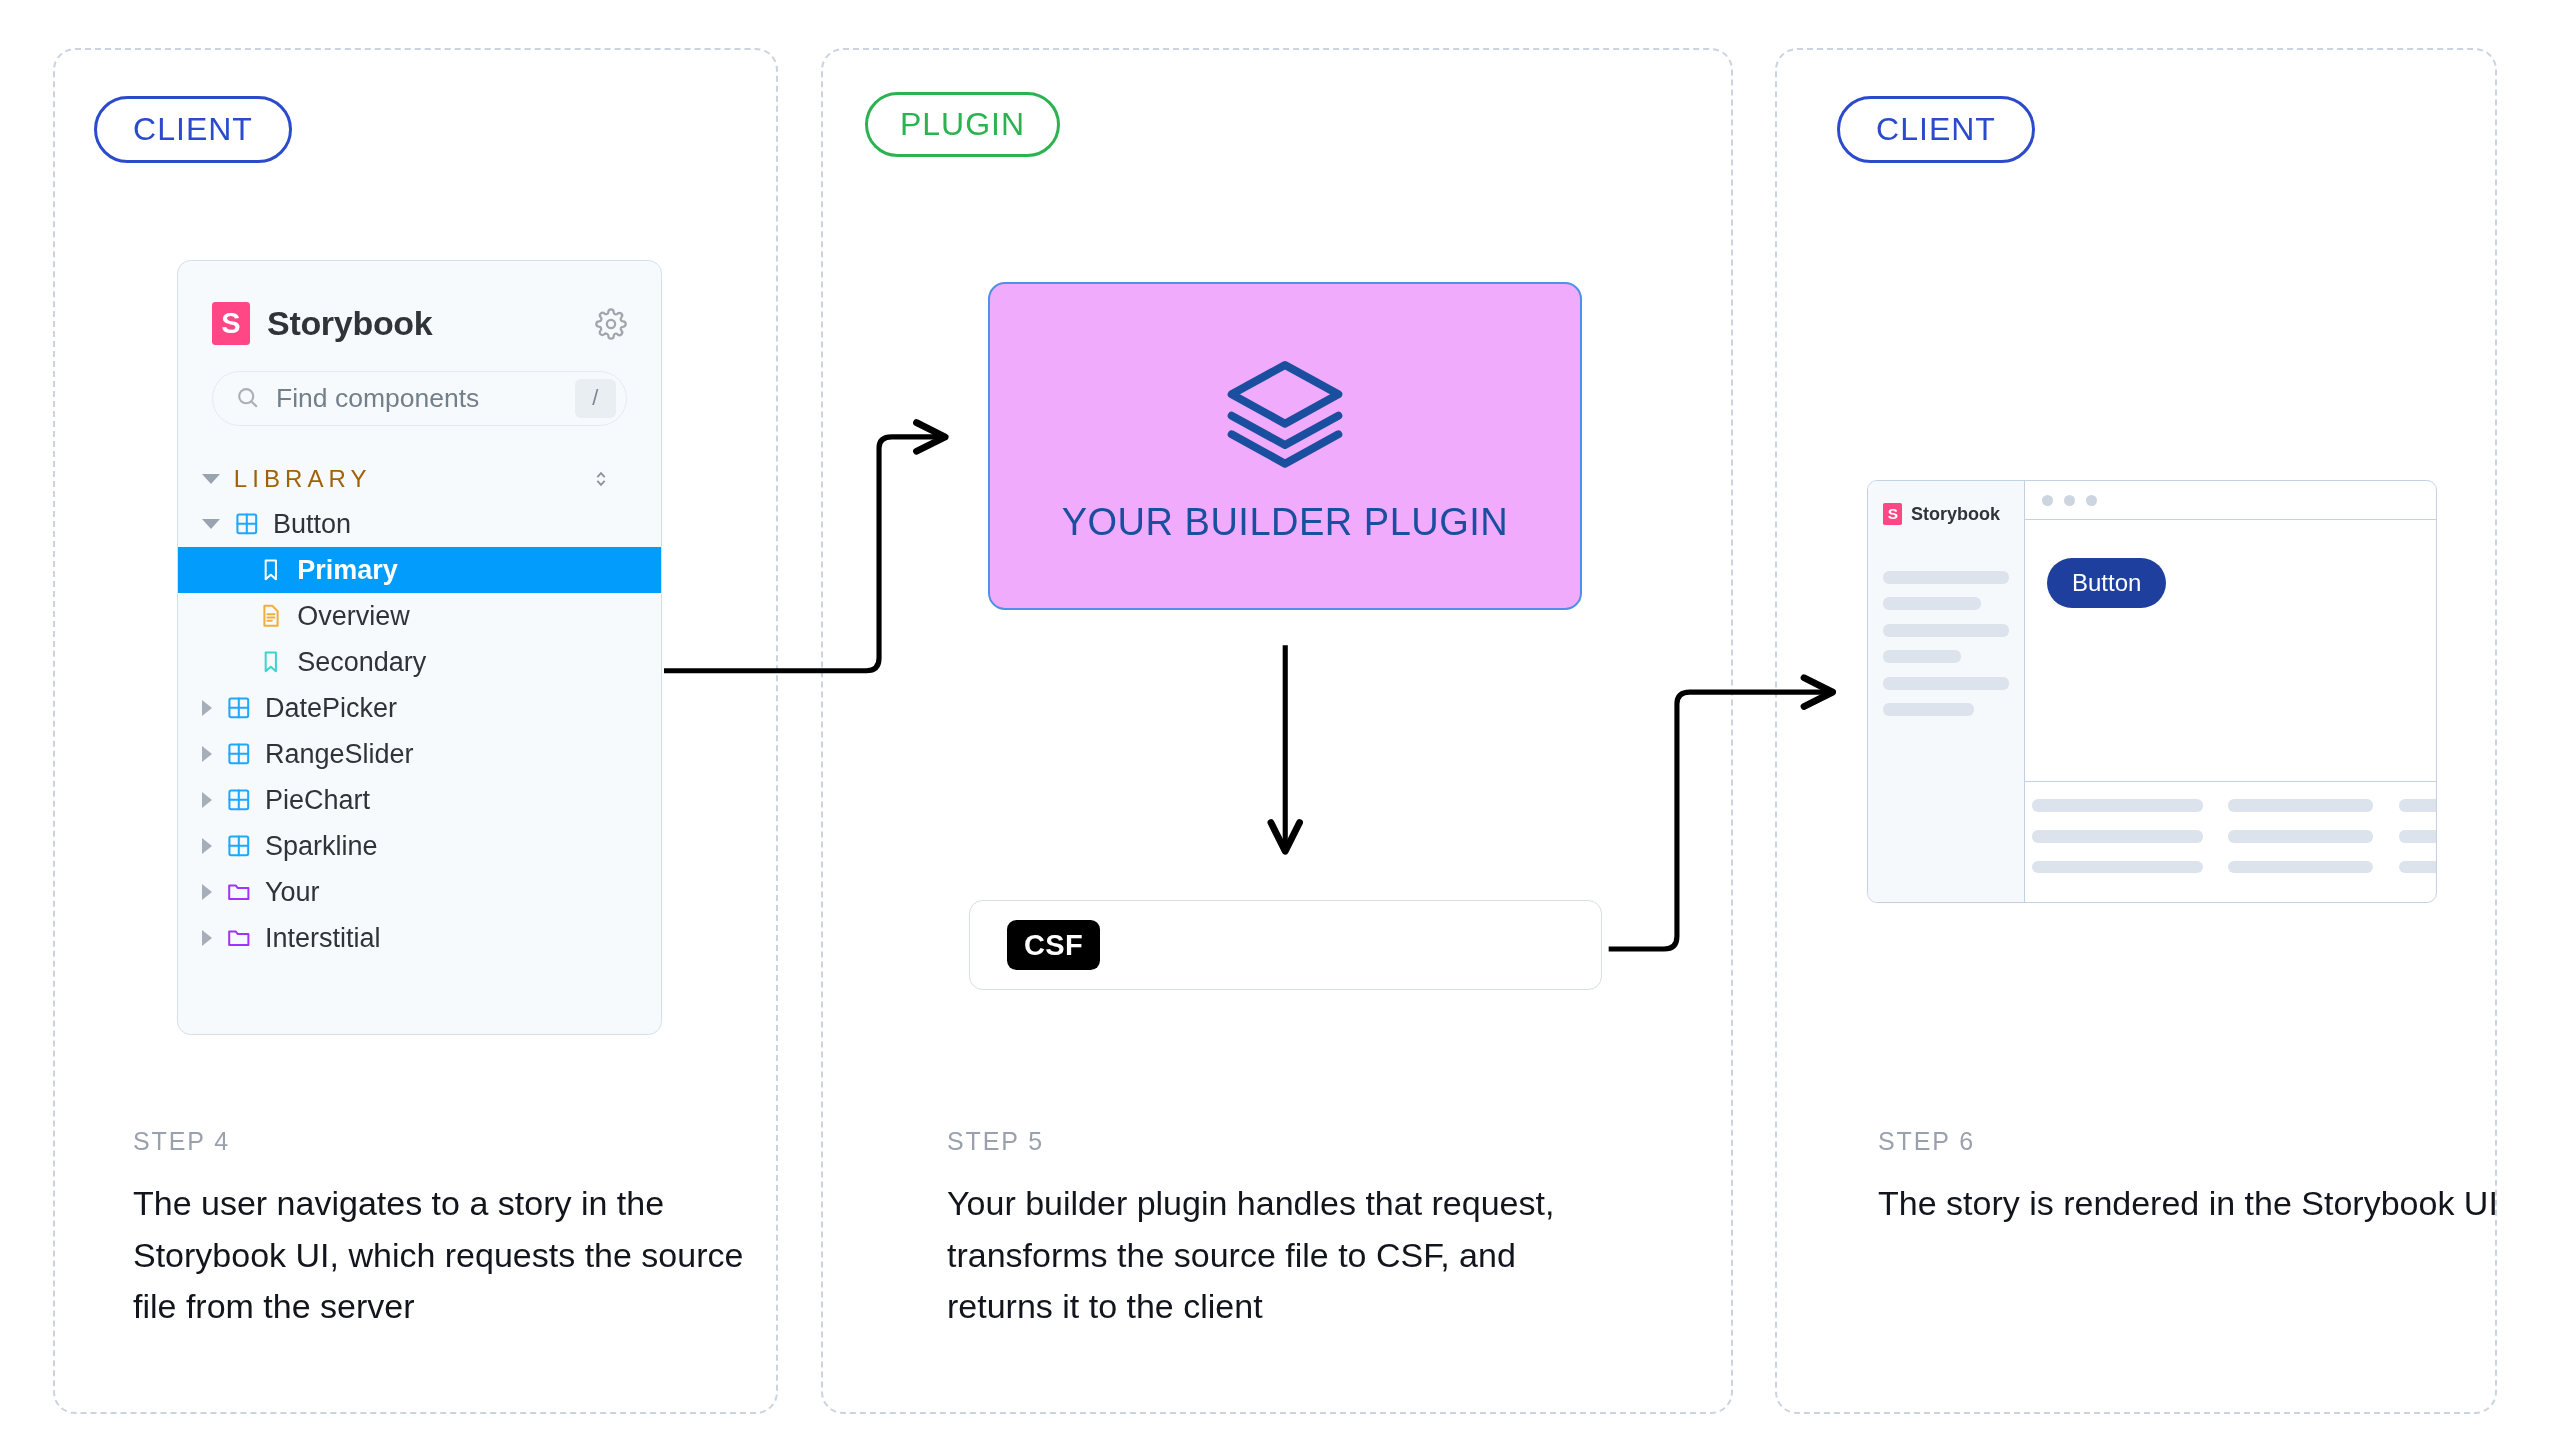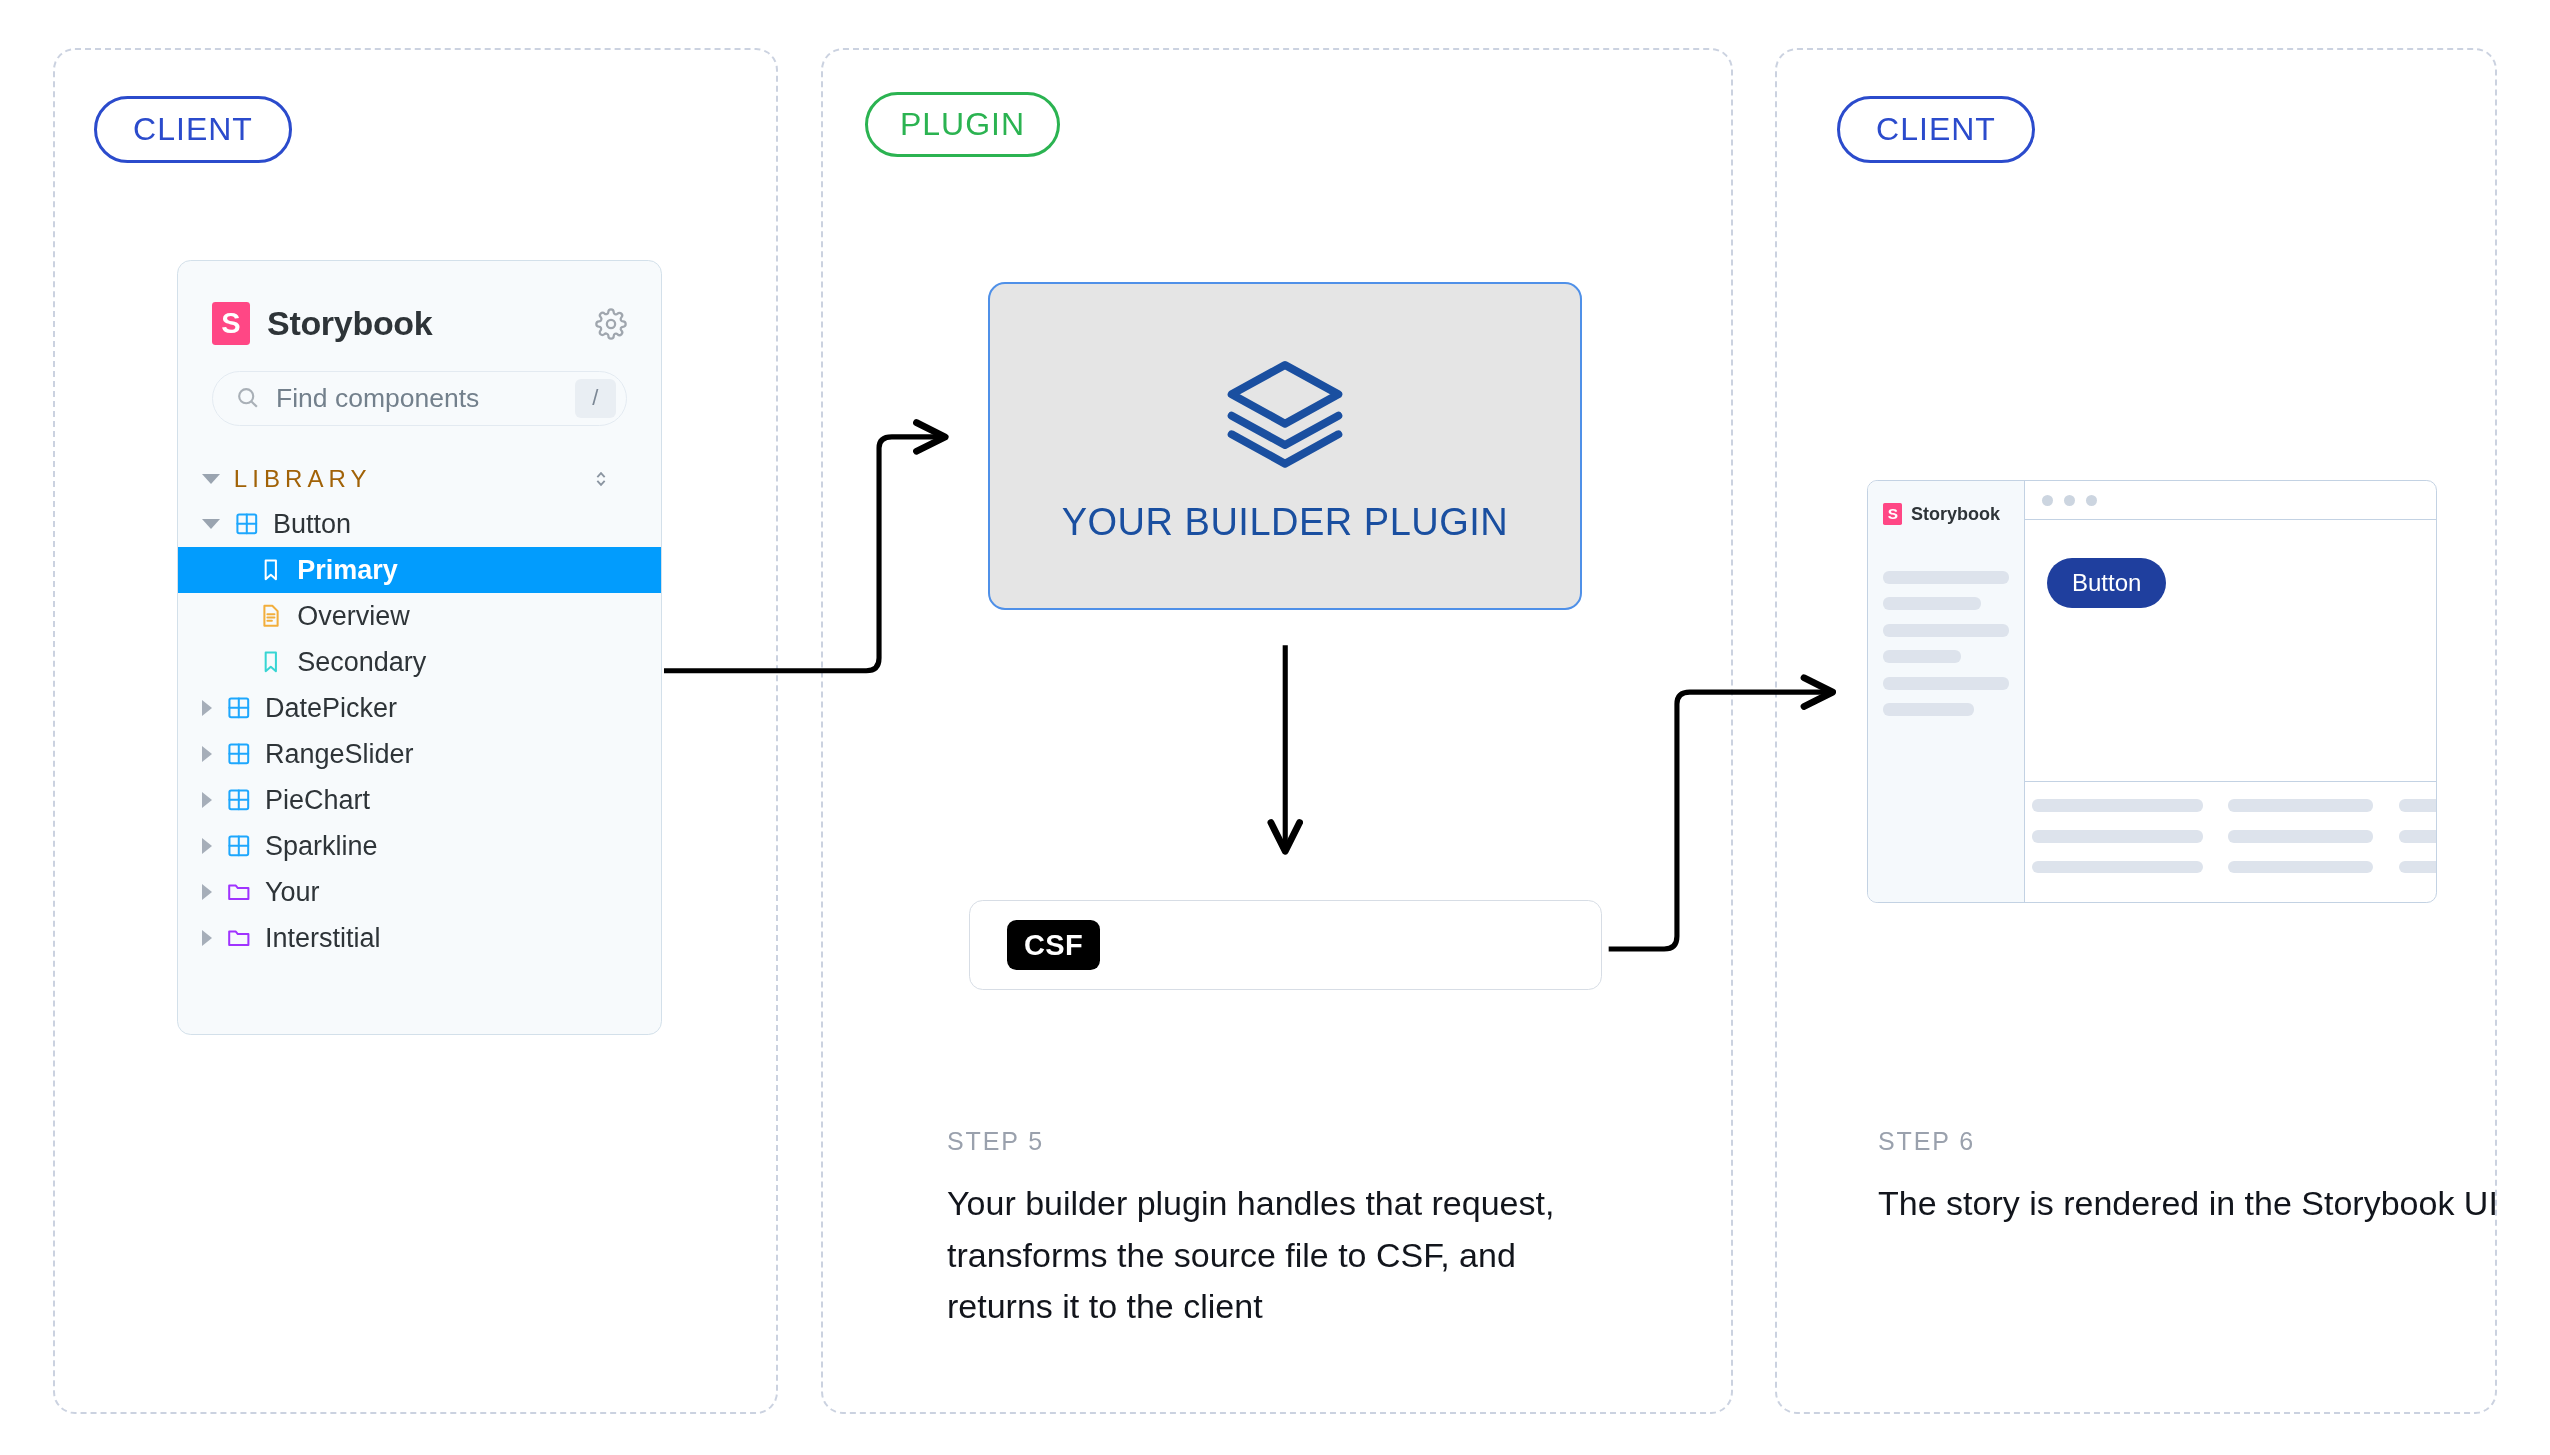--- a/index.html
+++ b/index.html
@@ -92,21 +92,21 @@
     padding-left:24px;font-size:27px;color:#2e3438;box-sizing:border-box;
   }
   .tree-row.indent1{padding-left:24px;}
   .tree-row.indent2{padding-left:80px;}
   .tree-row.selected{background:#029cfd;color:#ffffff;font-weight:700;}
   .tree-row .ico{width:25.6px;height:25.6px;flex:none;display:block;}
 
   
   #plugin-card{
     position:absolute;left:988px;top:282px;width:594px;height:328px;
-    background:#e5e5e5;border:2.6px solid #4f90e8;border-radius:17px;
+    background:#f0abfc;border:2.6px solid #4f90e8;border-radius:17px;
     display:flex;flex-direction:column;align-items:center;justify-content:center;
     box-sizing:border-box;gap:24px;
   }
   #plugin-card svg{width:128px;height:128px;}
   #plugin-label{
     font-size:38px;letter-spacing:0.5px;color:#1a4fa0;font-weight:400;
   }
 
   
   #csf-box{
@@ -362,20 +362,24 @@
           </div>
           <div class="args-col">
             <div class="skel" style="width: 94px;"></div>
             <div class="skel" style="width: 94px;"></div>
             <div class="skel" style="width: 94px;"></div>
           </div>
         </div>
     </div>
   </div>
 
+  <div class="step" id="step-0">
+    <p class="step-kicker">STEP 4</p>
+    <p class="step-body">The user navigates to a story in the Storybook UI, which requests the source file from the server</p>
+  </div>
   <div class="step" id="step-1">
     <p class="step-kicker">STEP 5</p>
     <p class="step-body">Your builder plugin handles that request, transforms the source file to CSF, and returns it to the client</p>
   </div>
   <div class="step" id="step-2">
     <p class="step-kicker">STEP 6</p>
     <p class="step-body">The story is rendered in the Storybook UI</p>
   </div>
 
   <svg class="flow" viewBox="0 0 2988 1705">

